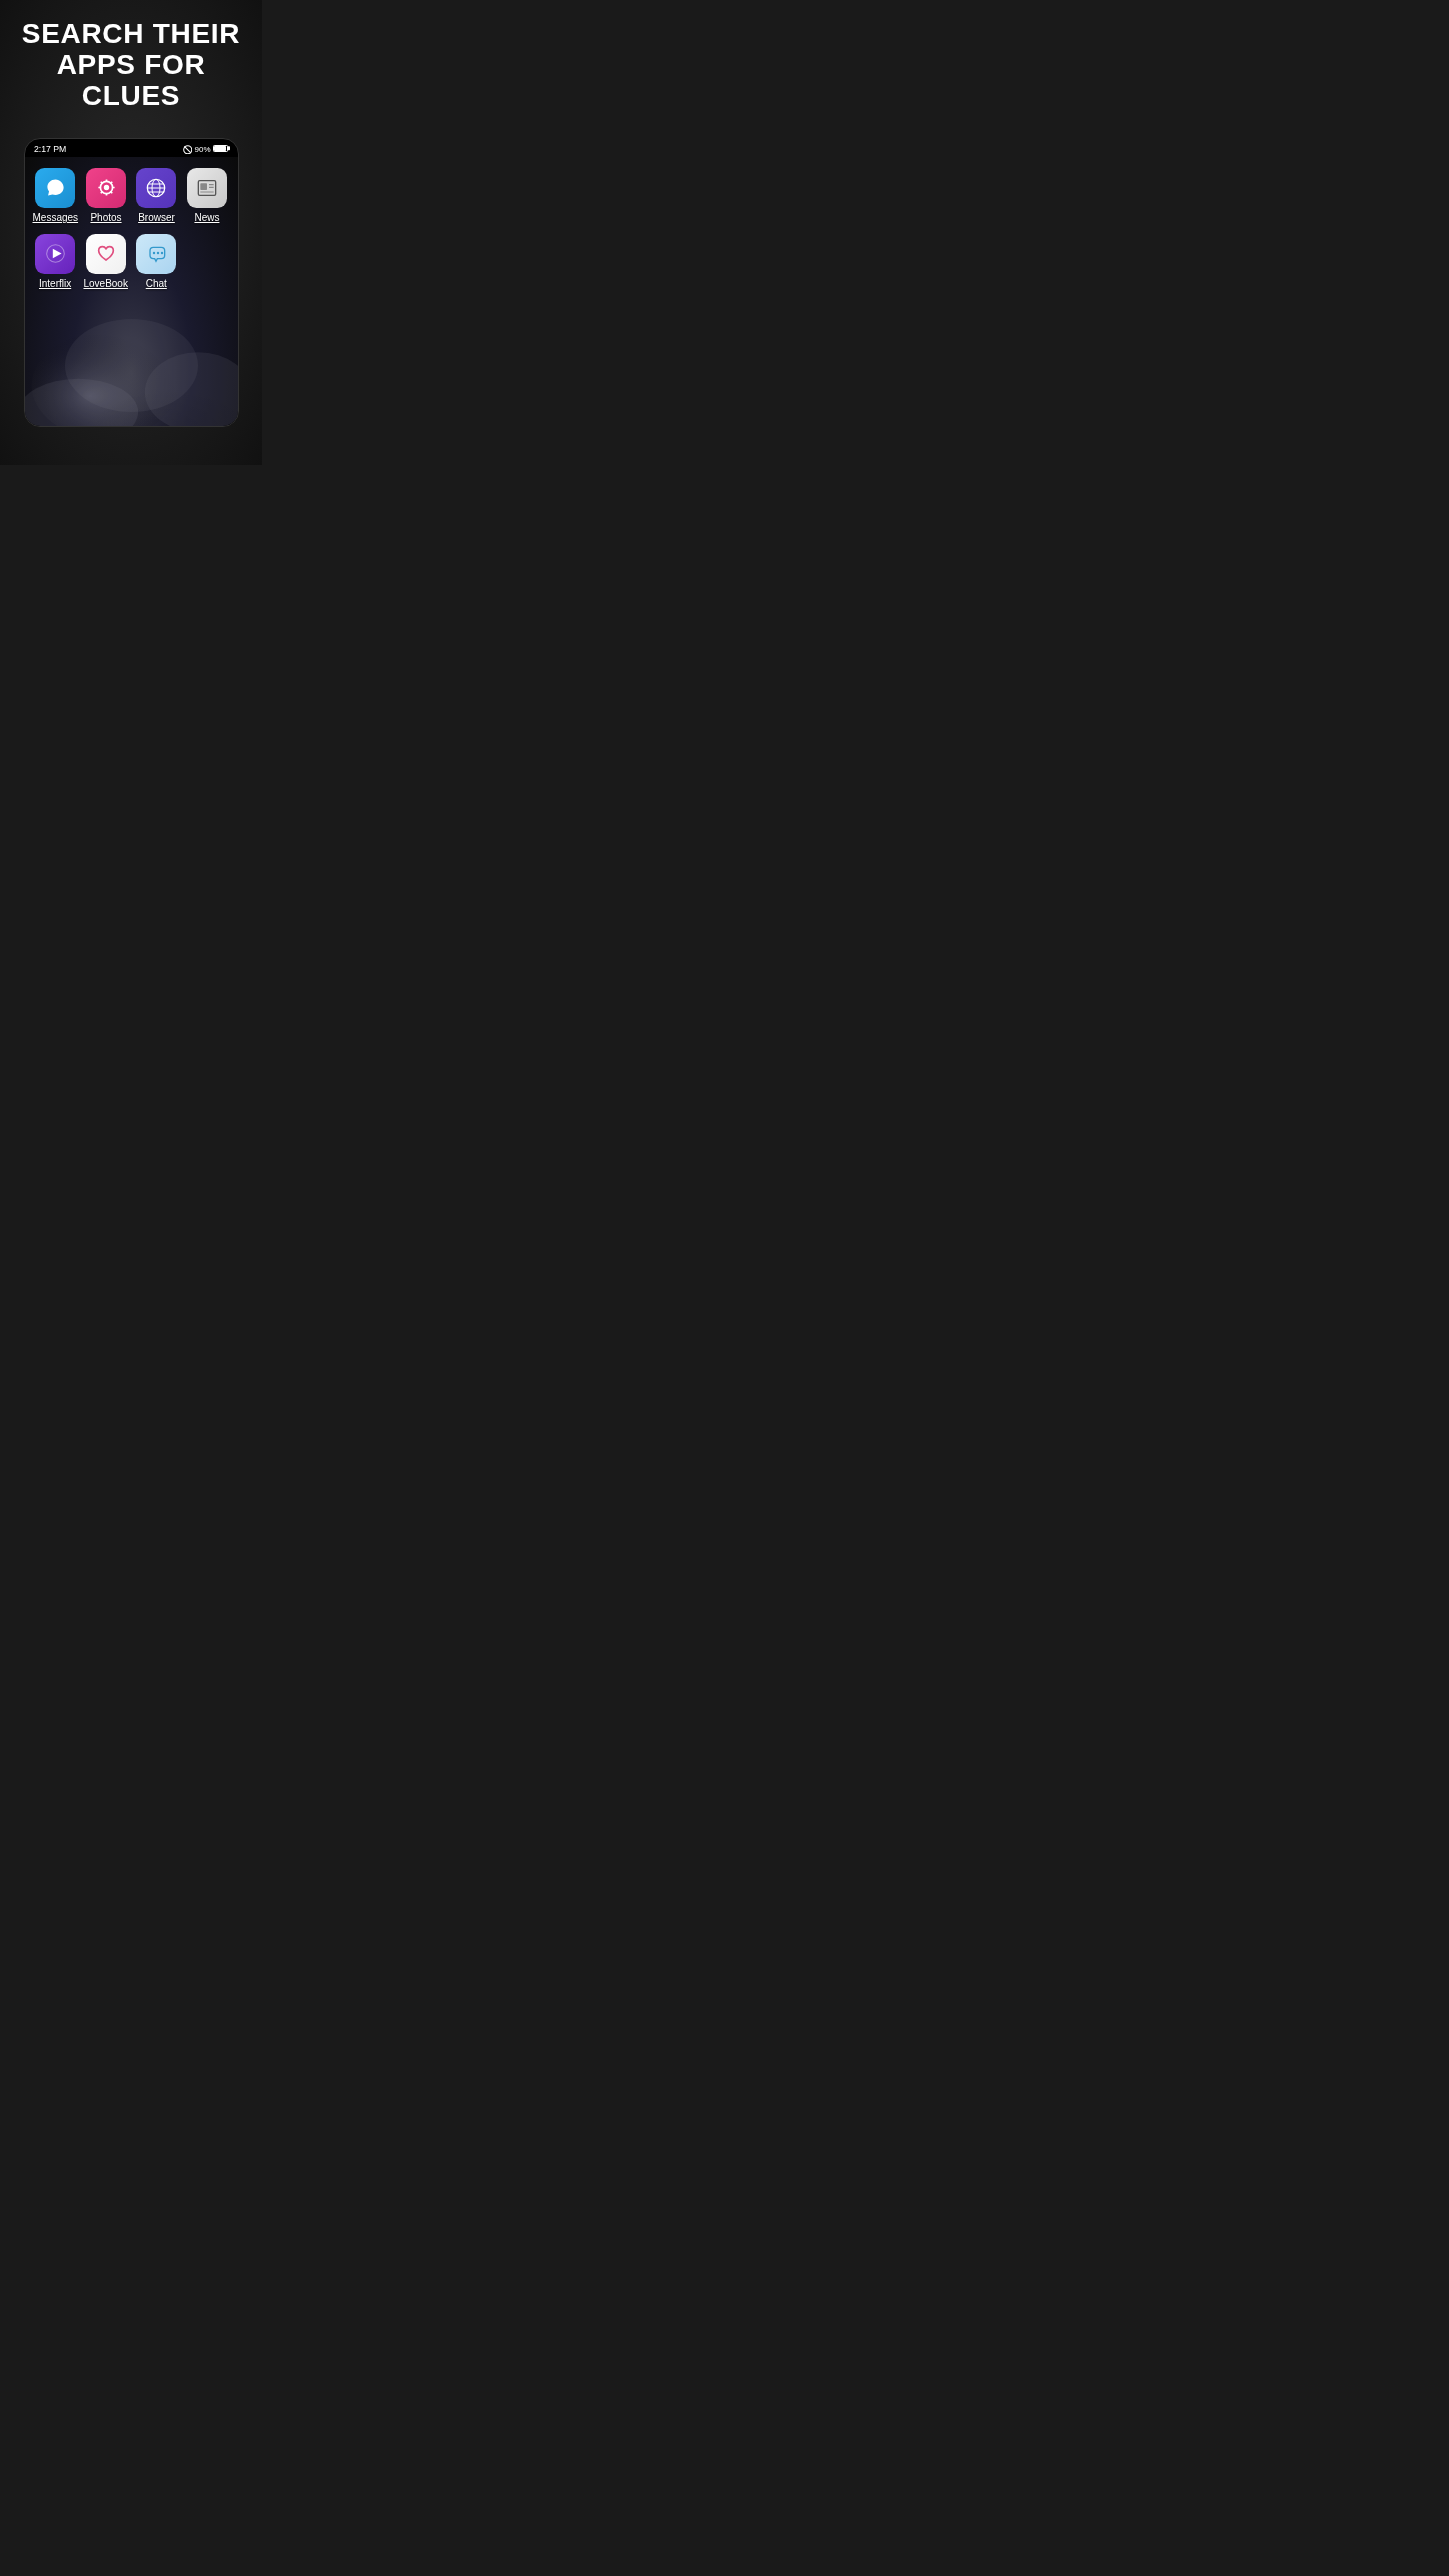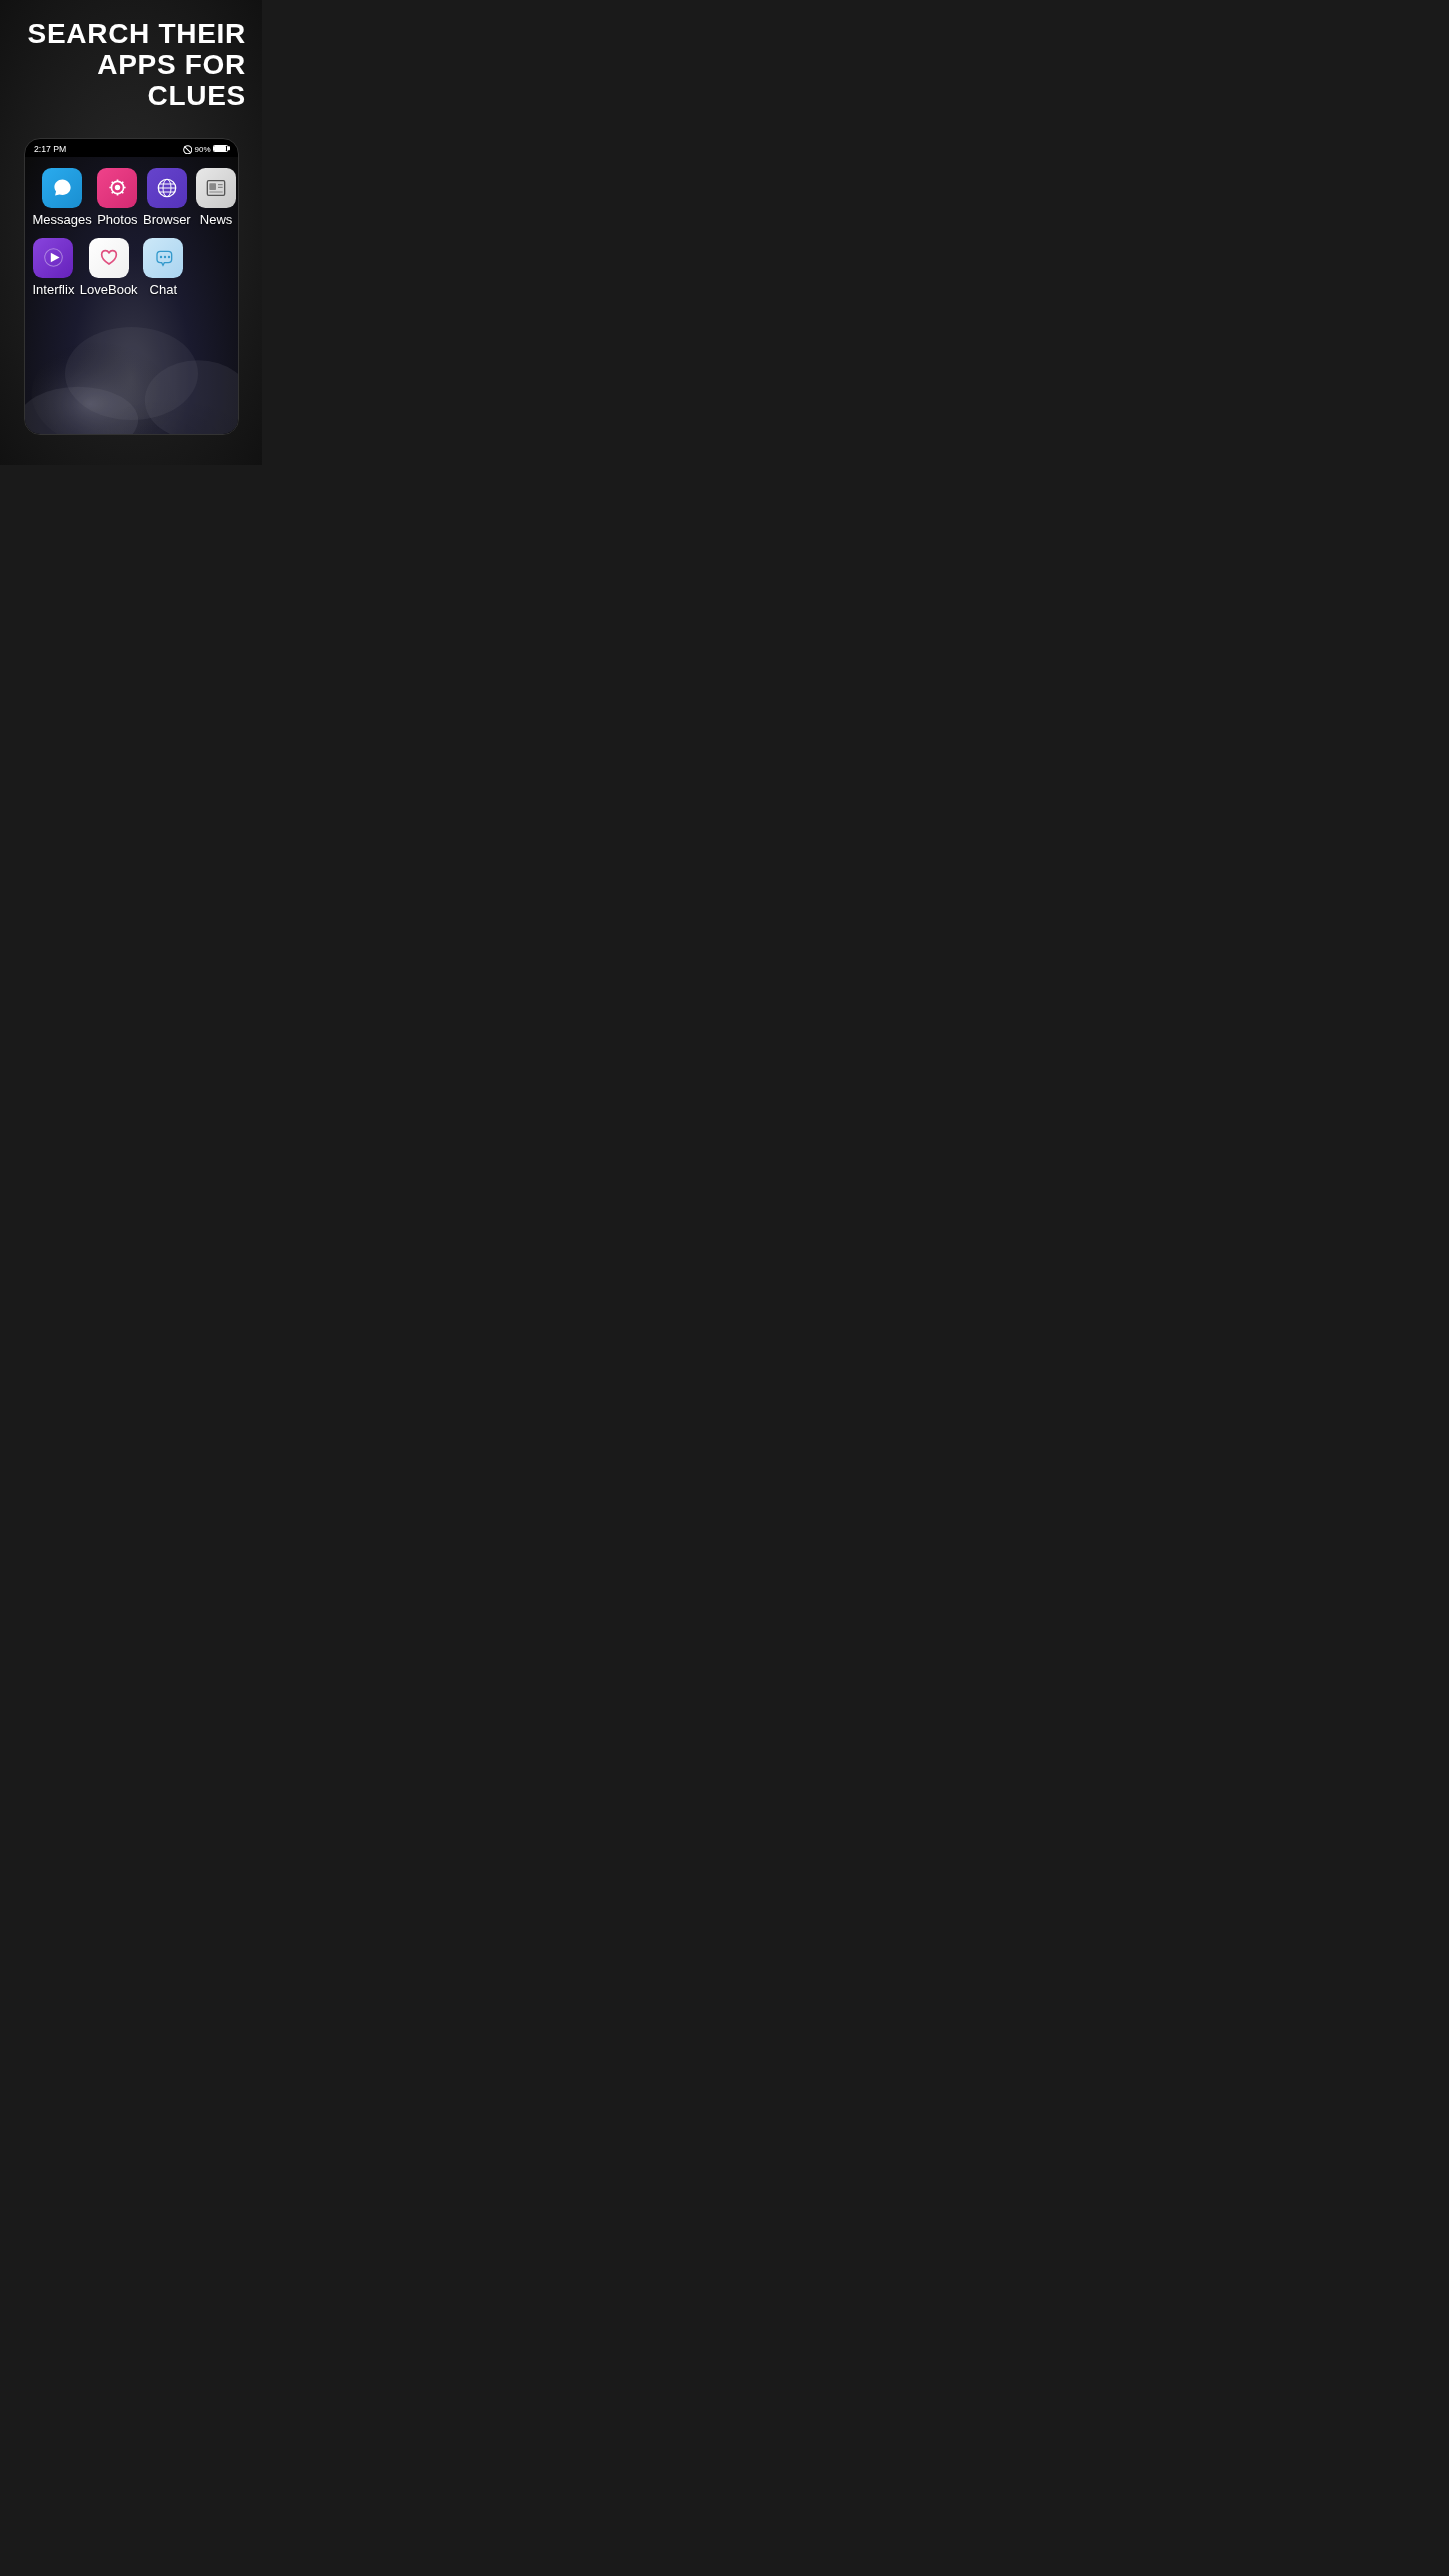--- a/index.html
+++ b/index.html
@@ -20,21 +20,21 @@
       min-height: 465px;
       background: radial-gradient(ellipse at center, #2a2a2a 0%, #111 100%);
       display: flex;
       flex-direction: column;
       position: relative;
       overflow: hidden;
     }
 
     .headline {
       padding: 19px 16px 10.7px 16px;
-      text-align: right;
+      text-align: center;
       z-index: 2;
     }
 
     .headline-text {
       font-size: 28px;
       font-weight: 900;
       color: #ffffff;
       line-height: 1.1;
       letter-spacing: 0.7px;
       text-transform: uppercase;
@@ -150,23 +150,24 @@
       height: 40px;
       border-radius: 9.4px;
       display: flex;
       align-items: center;
       justify-content: center;
       font-size: 19px;
     }
 
     .app-label {
       color: #fff;
-      font-size: 13px;
+      font-size: 10px;
       text-align: center;
       text-shadow: 0 0.7px 2px rgba(0,0,0,0.8);
+      text-decoration: underline;
     }
 
     
     .icon-messages {
       background: linear-gradient(135deg, #2aabee 0%, #1a8fd1 100%);
     }
     .icon-photos {
       background: linear-gradient(135deg, #f0428a 0%, #d42a72 100%);
     }
     .icon-browser {

